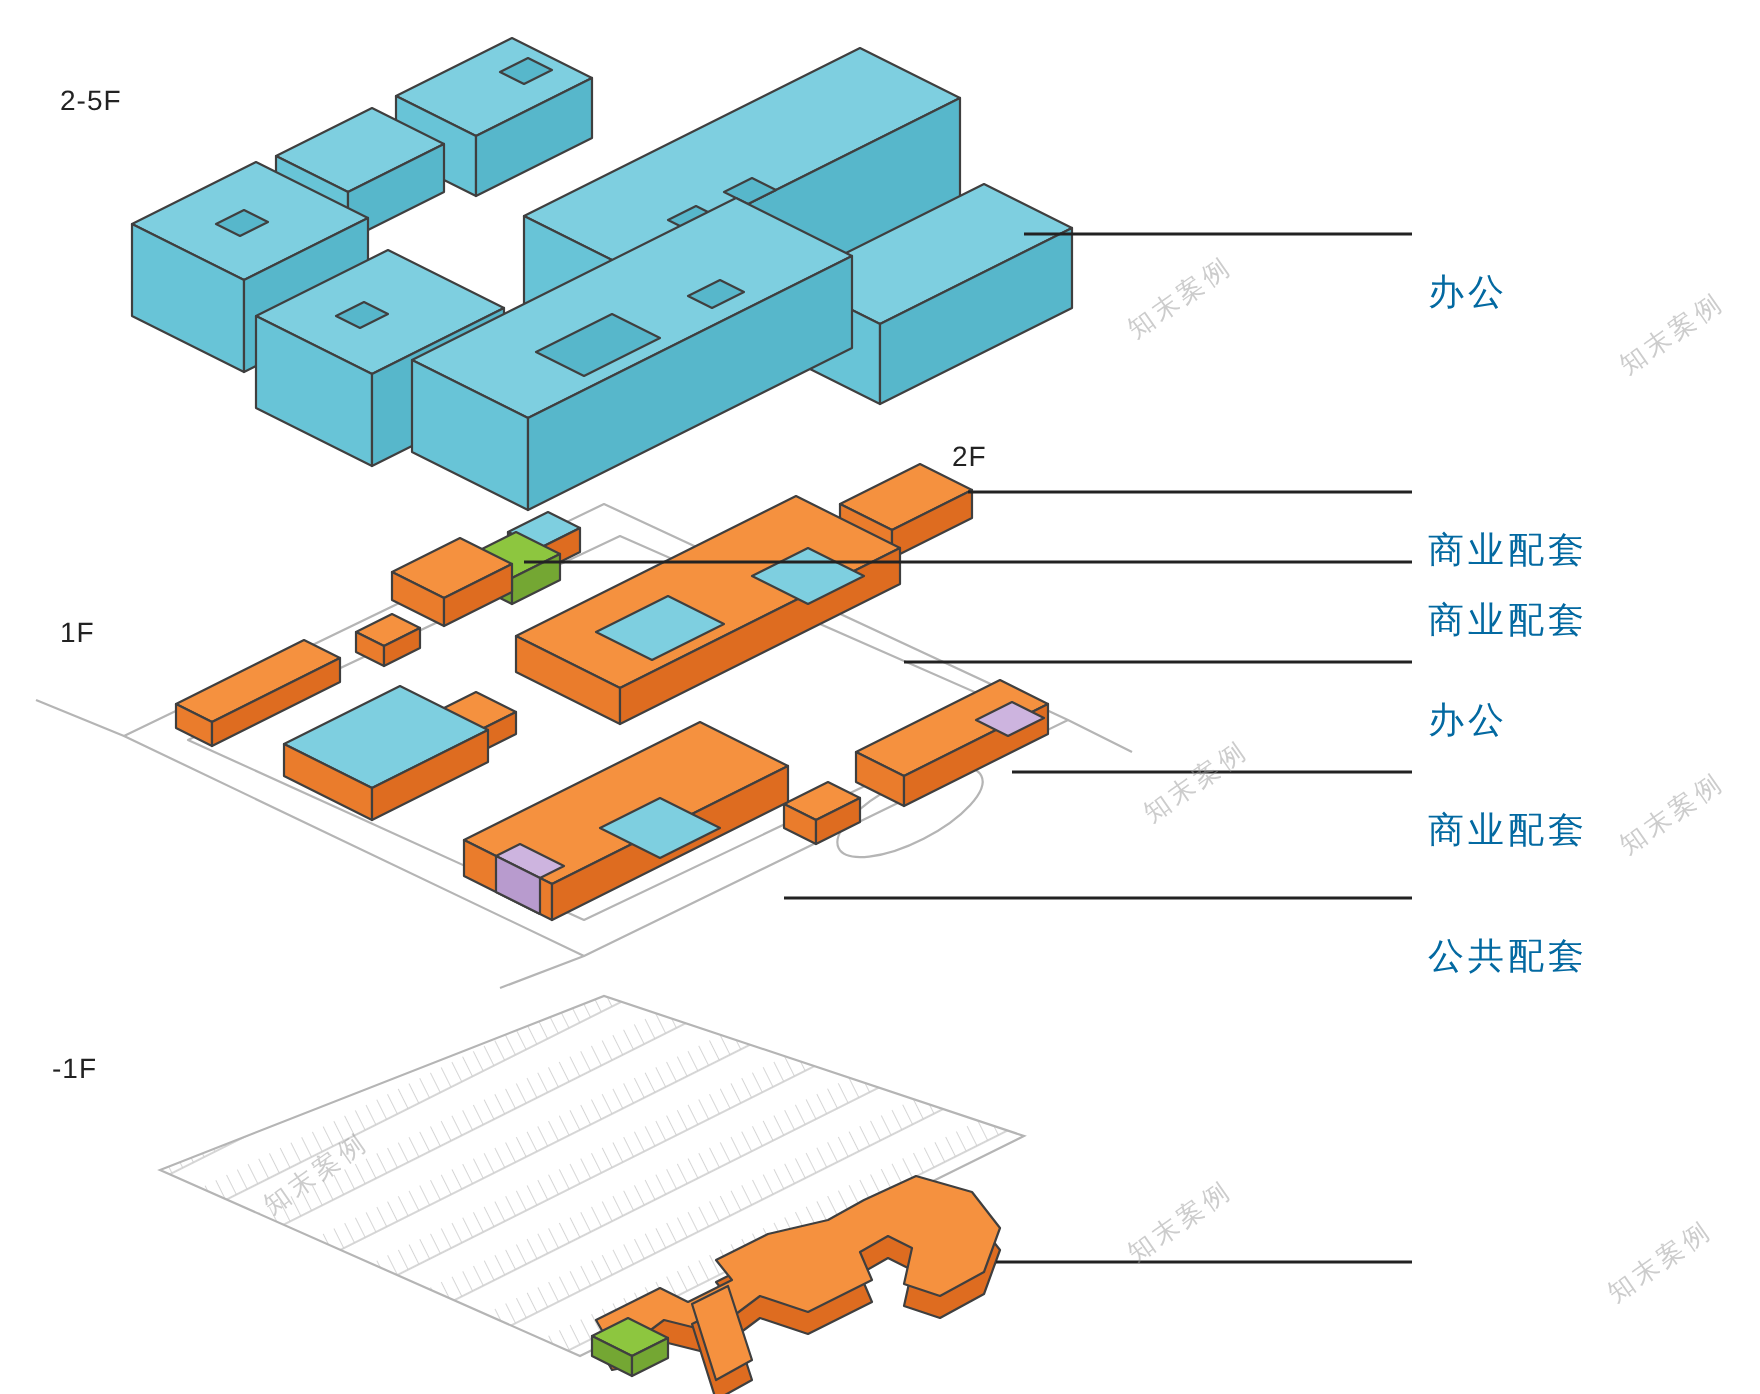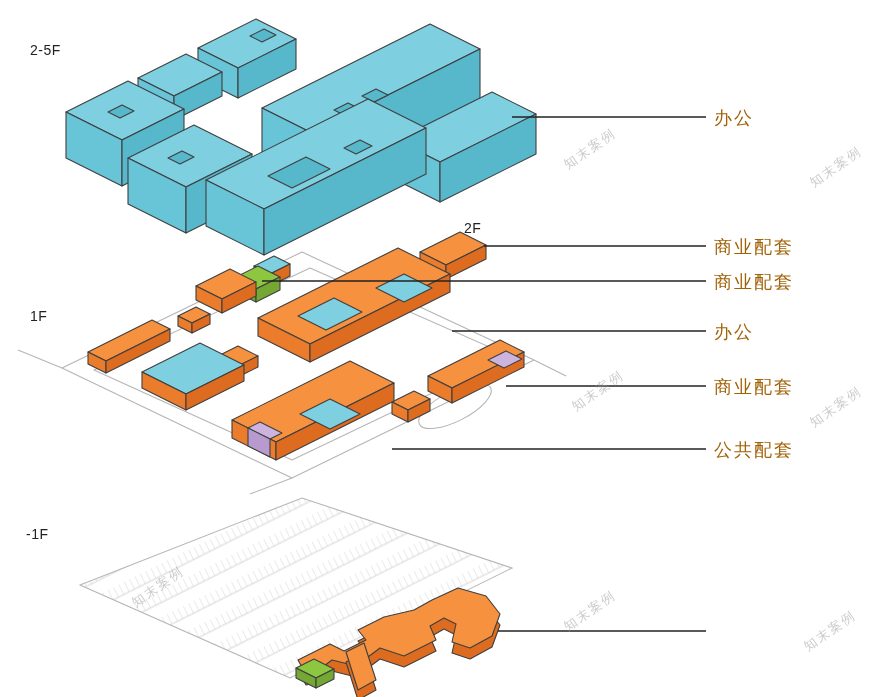--- a/index.html
+++ b/index.html
@@ -1,20 +1,20 @@
 <!DOCTYPE html>
 <html style="--c-office-top: #7ecfe0; --c-office-left: #68c4d7; --c-office-right: #57b7cb; --c-orange-top: #f5913f; --c-orange-left: #ea7c2c; --c-orange-right: #de6c20; --c-green-top: #8dc63f; --c-green-side: #74a733; --c-purple-top: #cdb4df; --c-purple-side: #b89bce; --c-outline: #3f3f3f; --c-road: #b5b5b5; --c-parking: #cccccc; --c-leader: #222222; --c-watermark: #9a9a9a;"><head>
 <meta charset="utf-8">
 <style>
   html,body{margin:0;padding:0;background:#fff;}
   .stage{position:relative;width:880px;height:697px;background:#fff;overflow:hidden;
          font-family:"Liberation Sans","DejaVu Sans",sans-serif;}
   .stage svg{position:absolute;left:0;top:0;}
   .floor-label{position:absolute;font-size:14px;color:#222;letter-spacing:.5px;}
-  .legend-label{position:absolute;left:714px;font-size:18px;color:#a16207;letter-spacing:2px;white-space:nowrap;}
+  .legend-label{position:absolute;left:714px;font-size:18px;color:#0369a1;letter-spacing:2px;white-space:nowrap;margin-top:28px;}
   .watermark{position:absolute;font-size:13px;color:var(--c-watermark);opacity:.5;
              transform:rotate(-35deg);letter-spacing:2px;white-space:nowrap;}
   
   .ol{stroke:var(--c-outline);stroke-width:1.1;stroke-linejoin:round;}
   
   .ct{fill:var(--c-office-top);} .cl{fill:var(--c-office-left);} .cr{fill:var(--c-office-right);}
   
   .ot{fill:var(--c-orange-top);} .oll{fill:var(--c-orange-left);} .orr{fill:var(--c-orange-right);}
   
   .gt{fill:var(--c-green-top);} .gs{fill:var(--c-green-side);}
@@ -197,21 +197,21 @@
     <line class="leader" x1="484" y1="246" x2="706" y2="246"></line>
     <line class="leader" x1="262" y1="281" x2="706" y2="281"></line>
     <line class="leader" x1="452" y1="331" x2="706" y2="331"></line>
     <line class="leader" x1="506" y1="386" x2="706" y2="386"></line>
     <line class="leader" x1="392" y1="449" x2="706" y2="449"></line>
     <line class="leader" x1="498" y1="631" x2="706" y2="631"></line>
   </g>
 </svg>
 
 <span class="floor-label" style="left:30px;top:42px">2-5F</span>
-<span class="floor-label" style="left:464px;top:220px">2F</span>
+<span class="floor-label" style="left:476px;top:220px">2F</span>
 <span class="floor-label" style="left:30px;top:308px">1F</span>
 <span class="floor-label" style="left:26px;top:526px">-1F</span>
 
 <div class="legend-label" style="top:106px">办公</div>
 <div class="legend-label" style="top:235px">商业配套</div>
 <div class="legend-label" style="top:270px">商业配套</div>
 <div class="legend-label" style="top:320px">办公</div>
 <div class="legend-label" style="top:375px">商业配套</div>
 <div class="legend-label" style="top:438px">公共配套</div>
 

